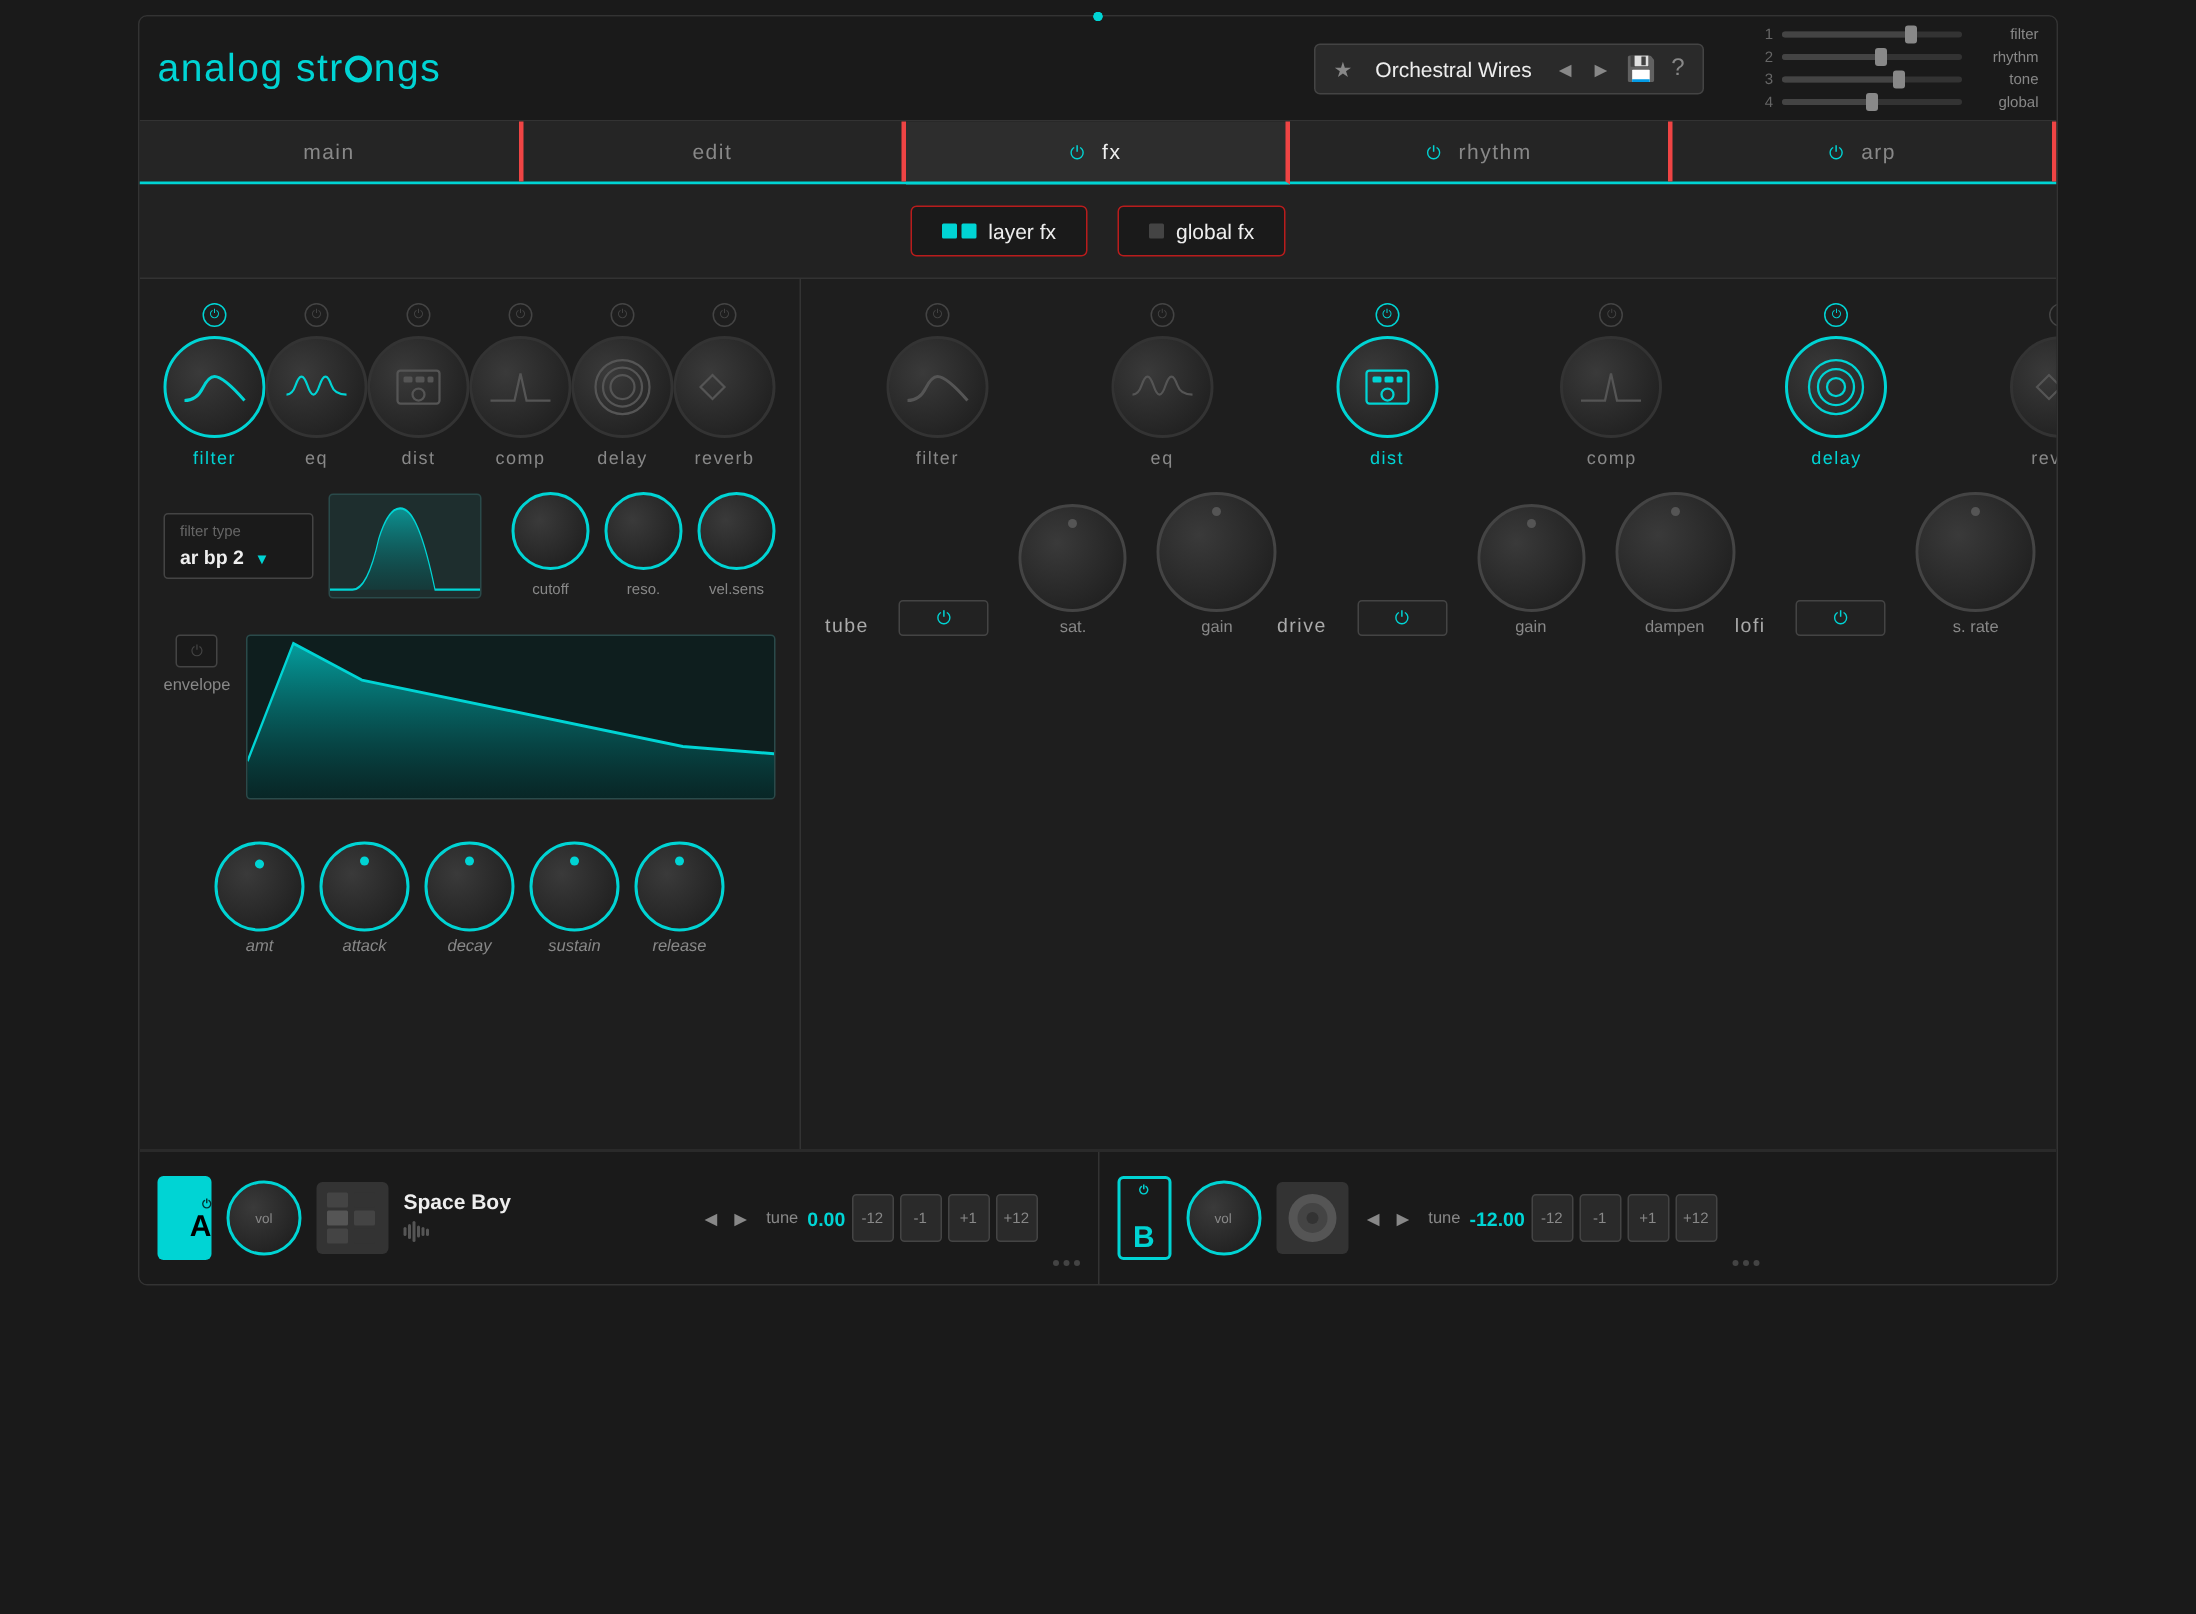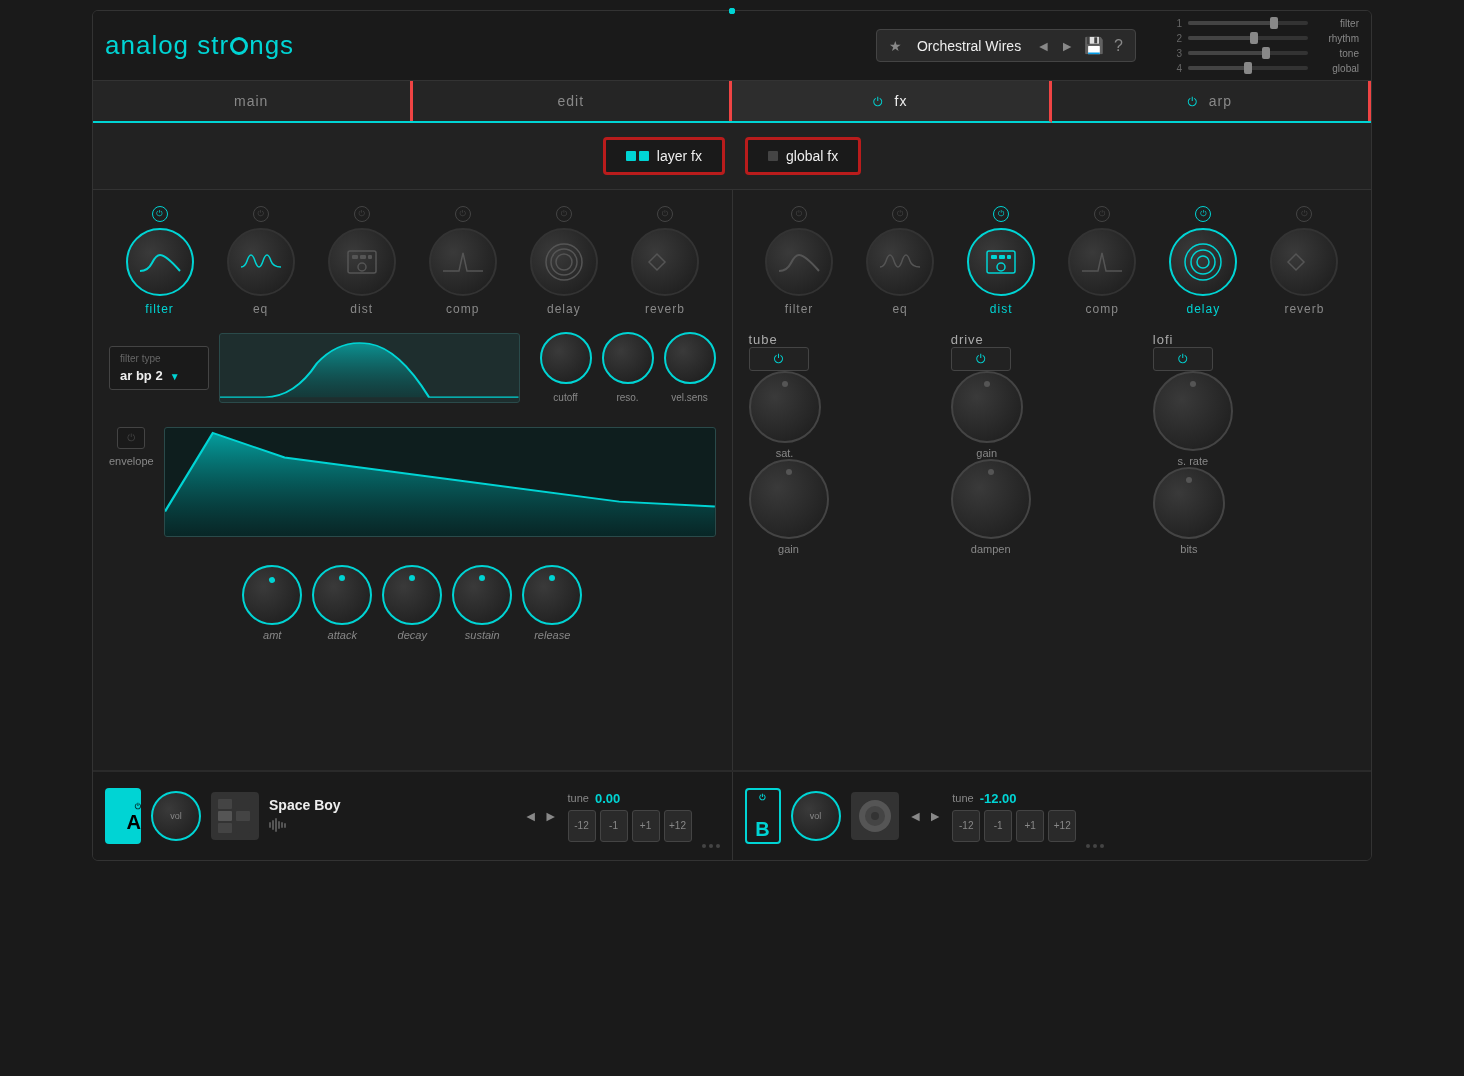--- a/index.html
+++ b/index.html
@@ -160,21 +160,21 @@
       padding: 14px;
       background: #222;
       border-bottom: 1px solid #333;
     }
 
     .fx-toggle-btn {
       display: flex;
       align-items: center;
       gap: 8px;
       background: #1a1a1a;
-      border: 3px solid #b91c1c;
+      border: 1px solid #b91c1c;
       border-radius: 4px;
       padding: 8px 20px;
       color: #eee;
       font-size: 14px;
       cursor: pointer;
     }
 
     .fx-toggle-btn .squares {
       display: flex;
       gap: 3px;
@@ -453,23 +453,23 @@
     }
 
     .dist-sections {
       display: flex;
       gap: 0;
       justify-content: space-around;
     }
 
     .dist-section {
       display: flex;
-      flex-direction: column;
-      align-items: flex-start;
-      gap: 0;
+      flex-direction: row;
+      align-items: flex-end;
+      gap: 20px;
       flex: 1;
     }
 
     .dist-section-title {
       font-size: 13px;
       color: #aaa;
       letter-spacing: 1px;
     }
 
     .dist-power {
@@ -609,21 +609,21 @@
 
     .layer-nav {
       display: flex;
       gap: 6px;
       color: #888;
       font-size: 14px;
     }
 
     .layer-tune-section {
       display: flex;
-      flex-direction: column;
+      flex-direction: row;
       gap: 4px;
       min-width: 120px;
     }
 
     .tune-row {
       display: flex;
       align-items: center;
       gap: 6px;
     }
 
@@ -759,20 +759,24 @@
   <div class="tabs">
     <div class="tab">
       <span>main</span>
     </div>
     <div class="tab">
       <span>edit</span>
     </div>
     <div class="tab active">
       <span class="tab-power">⏻</span>
       <span>fx</span>
+    </div>
+    <div class="tab">
+      <span class="tab-power">⏻</span>
+      <span>rhythm</span>
     </div>
     <div class="tab">
       <span class="tab-power">⏻</span>
       <span>arp</span>
     </div>
   </div>
 
   <div class="fx-toggle-bar">
     <div class="fx-toggle-btn">
       <div class="squares">

